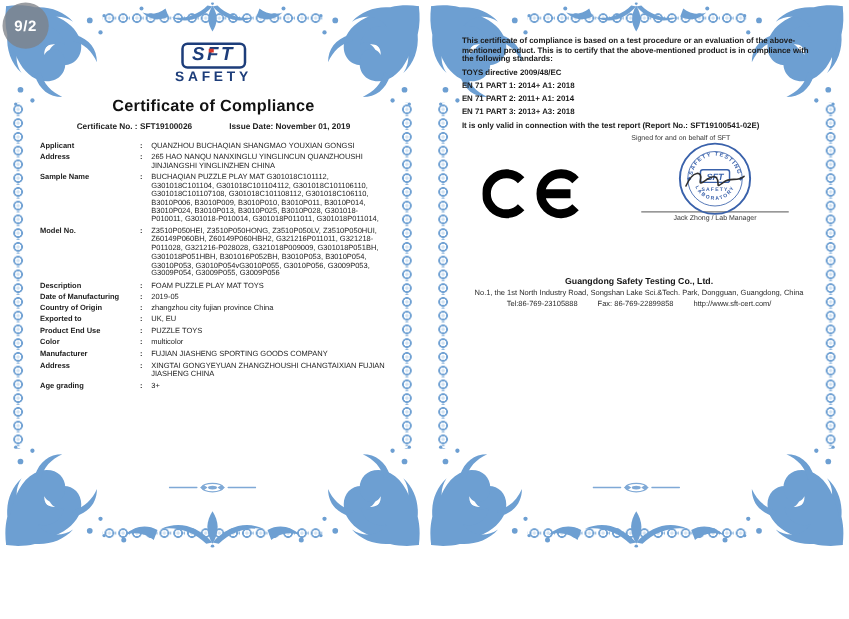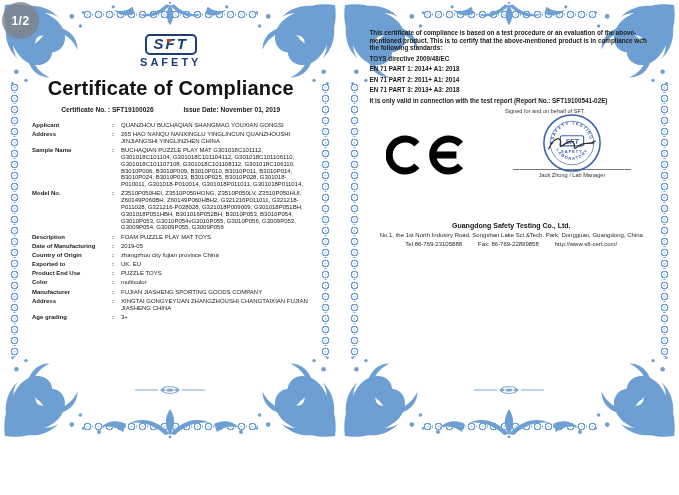--- a/index.html
+++ b/index.html
@@ -37,21 +37,21 @@
     background:rgba(125,130,136,.78);color:#fff;font-size:12px;font-weight:bold;
     display:flex;align-items:center;justify-content:center;z-index:5;letter-spacing:.5px;}
 
   
   .content-left{position:absolute;left:32px;right:30px;top:26px;bottom:52px;}
   .logo-wrap{text-align:center;margin-top:8px;}
   .logo-box{display:inline-block;border:2.5px solid #1d3d7a;border-radius:5px;padding:0px 7px 1px 7px;position:relative;line-height:16px;}
   .logo-text{font-size:15px;font-weight:bold;font-style:italic;color:#1d3d7a;letter-spacing:2px;}
   .logo-dot{position:absolute;top:2.5px;left:50%;width:4px;height:3.5px;background:#d9362b;transform:translateX(-4px);}
   .logo-sub{font-size:11px;font-weight:bold;color:#1d3d7a;letter-spacing:3px;margin-top:1px;}
-  .doc-title{font-size:20px;font-weight:bold;color:#121212;text-align:center;margin:9px 0 0 0;letter-spacing:.2px;}
+  .doc-title{font-size:13px;font-weight:bold;color:#121212;text-align:center;margin:9px 0 0 0;letter-spacing:.2px;}
   .cert-line{text-align:center;font-size:6.6px;font-weight:bold;color:#222;margin-top:6px;}
   .cert-line .gap{display:inline-block;width:26px;}
   .fields{margin-top:9px;}
   .frow{display:flex;font-size:6px;line-height:6.8px;margin-bottom:2.4px;color:#222;}
   .flabel{width:80px;font-weight:bold;flex:none;}
   .fcolon{width:9px;flex:none;font-weight:bold;}
   .fvalue{flex:1;}
 
   
   .content-right{position:absolute;left:30px;right:26px;top:26px;bottom:52px;color:#1b1b1b;}
@@ -292,14 +292,14 @@
         <div class="company-addr">No.1, the 1st North Industry Road, Songshan Lake Sci.&amp;Tech. Park, Dongguan, Guangdong, China</div>
         <div class="contact-line">
           <span>Tel:86-769-23105888</span>
           <span>Fax: 86-769-22899858</span>
           <span>http://www.sft-cert.com/</span>
         </div>
       </div>
     </div>
   </div>
 
-  <div class="page-badge">1/2</div>
+  <div class="page-badge">9/2</div>
 </div>
 
 </body></html>

